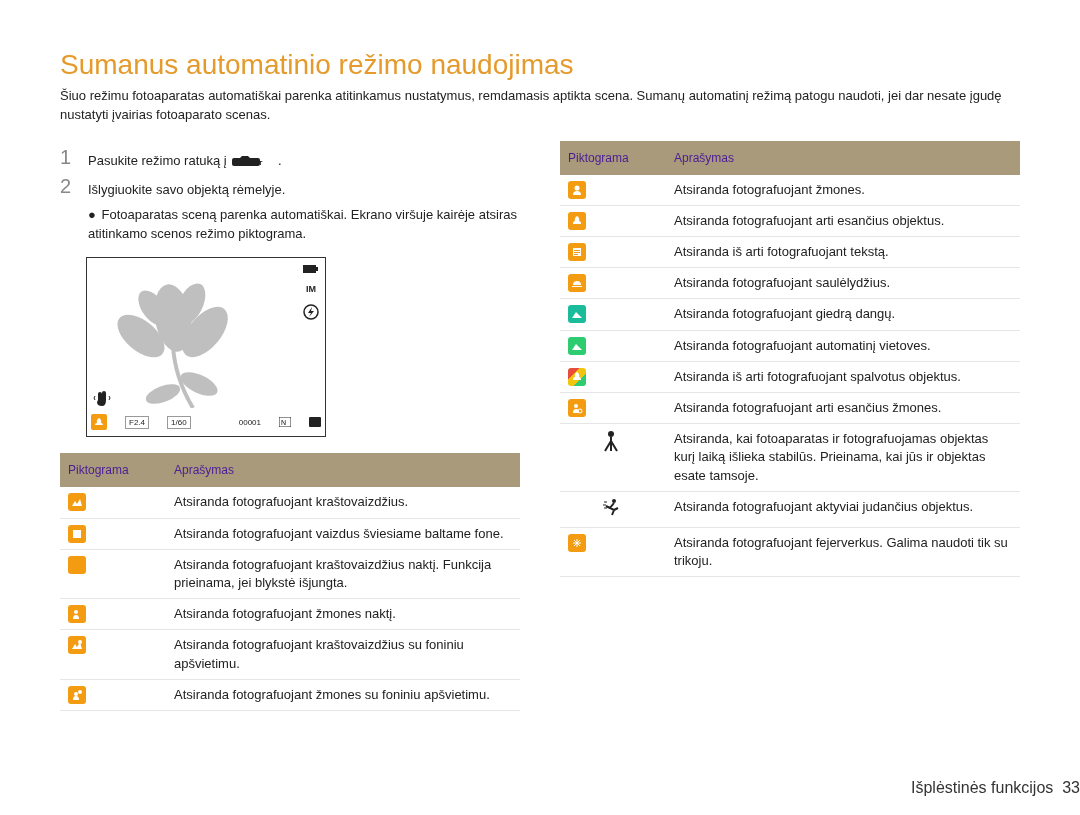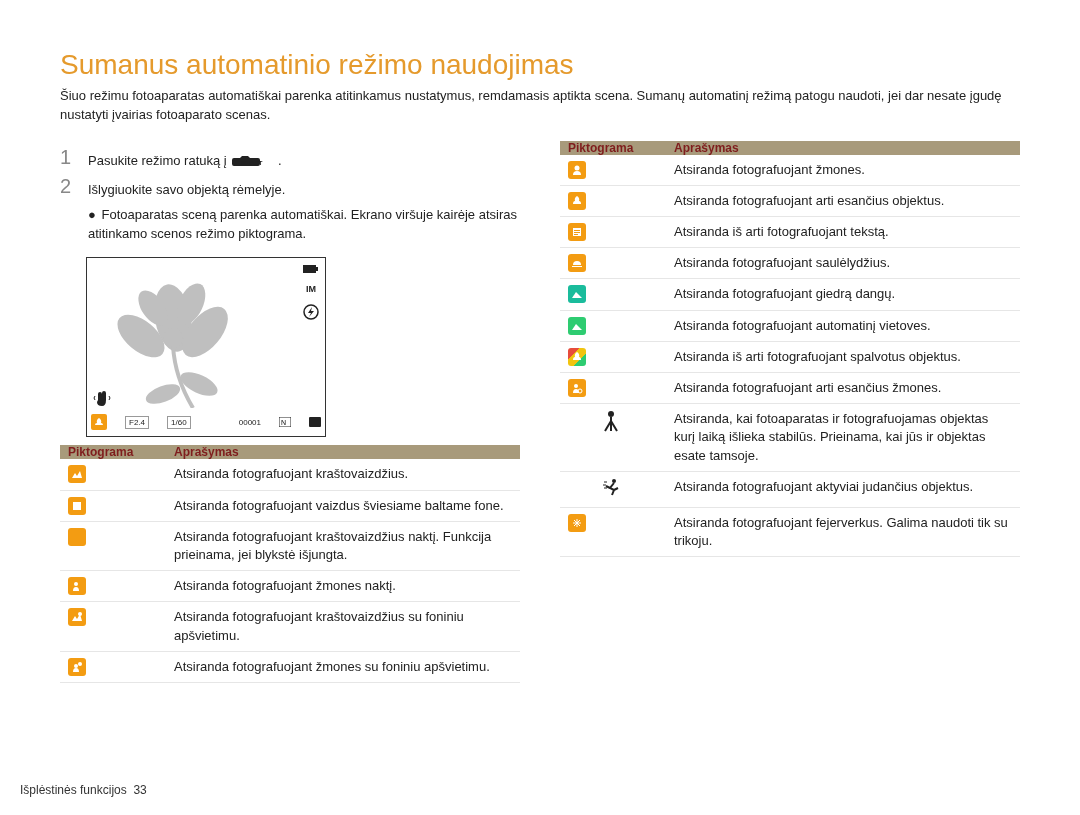--- a/index.html
+++ b/index.html
@@ -57,21 +57,21 @@
   }
   .bullet::before {
     content: "● ";
     color: #222;
     margin-right: 2px;
   }
   .lcd {
     width: 240px;
     height: 180px;
     border: 1px solid #333;
-    margin: 14px 0 8px 26px;
+    margin: 14px 0 16px 26px;
     position: relative;
     box-sizing: border-box;
     background: #fff;
   }
   .lcd .flower {
     position: absolute;
     left: 26px;
     top: 20px;
   }
   .lcd .right-icons {
@@ -113,43 +113,43 @@
   .scene-box.green { background:#2ecc71; }
   .scene-box.multi {
     background: linear-gradient(135deg,#e74c3c 0 33%,#f1c40f 33% 66%,#2ecc71 66% 100%);
   }
   .tbl {
     width: 100%;
     border-collapse: collapse;
   }
   .tbl th {
     background: #a89a7b;
-    color: #7f1d1d;
-    font-weight: 700;
+    color: #4c1d95;
+    font-weight: 400;
     text-align: left;
-    padding: 0 8px;
+    padding: 10px 8px;
     font-size: 12px;
   }
   .tbl th:first-child { width: 90px; }
   .tbl td {
     padding: 6px 8px;
     vertical-align: top;
     border-bottom: 1px solid #e6e6e6;
     line-height: 1.4;
   }
   .tbl td.icon-cell {
     text-align: center;
   }
   .footer {
     position: absolute;
     bottom: 18px;
     left: 0;
     right: 0;
-    text-align: left;
-    font-size: 12px;
+    text-align: right;
+    font-size: 16px;
     color: #333;
     padding-left: 20px;
   }
   svg { display:block; }
   .black-icon { display:inline-block; width:22px; text-align:center; }
 </style>
 </head>
 <body>
 
 <h1 class="title">Sumanus automatinio režimo naudojimas</h1>

